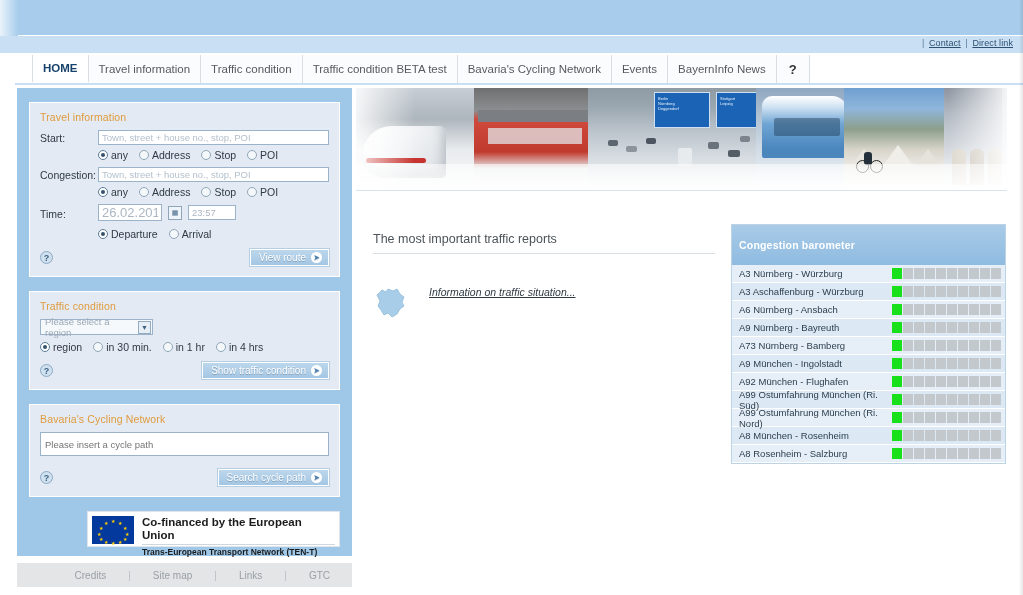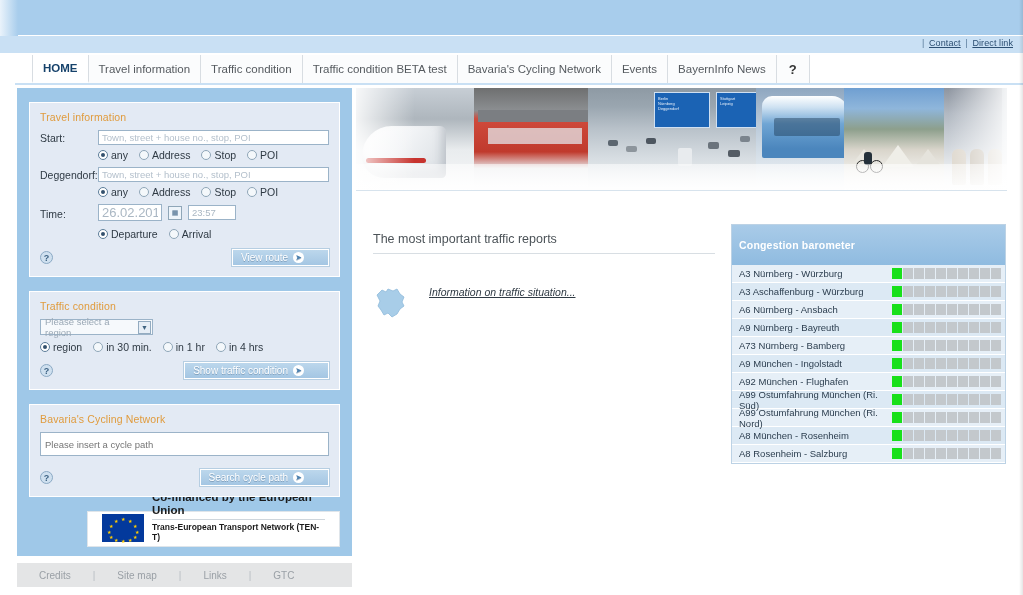--- a/index.html
+++ b/index.html
@@ -142,21 +142,21 @@
     color: #3d6283; font-size: 9px; font-weight: bold;
     display:flex; align-items:center; justify-content:center;
     cursor: pointer;
   }
   .act-btn {
     display: inline-flex; align-items: center; gap: 5px;
     background: linear-gradient(to bottom, #bcd7ec, #a4c6e3);
     border: 1px solid #ffffff;
     outline: 1px solid #b6cee2;
     color: #ffffff; font-size: 10px;
-    padding: 2px 24px 2px 8px;
+    padding: 2px 6px 2px 8px;
     cursor: pointer;
     text-shadow: 0 1px 0 rgba(90,120,150,.5);
   }
   .act-btn .arr {
     width: 11px; height: 11px; border-radius: 50%;
     background: #ffffff; color: #4a7fae;
     font-size: 8px; line-height: 11px; text-align: center;
   }
   .selectbox {
     display: flex; align-items: center; justify-content: space-between;
@@ -176,42 +176,42 @@
     width: 100%; height: 24px; border: 1px solid #9bb3c8; background:#fff;
     font-size: 9.5px; color:#9aa8b5; padding: 0 4px; margin-bottom: 4px;
     font-family: "Liberation Sans", sans-serif;
   }
 
   
   .eu-banner {
     margin: 14px 12px 0 70px;
     background: #ffffff;
     border: 1px solid #dfe5ea;
-    display: flex; align-items: flex-end;
-    padding: 4px 14px;
+    display: flex; align-items: flex-start;
+    padding: 4px 4px;
     height: 36px;
   }
   .eu-flag {
     width: 42px; height: 28px; background: #03399c;
     position: relative; flex: 0 0 42px; margin-right: 8px;
   }
   .eu-star {
     position: absolute; width: 3px; height: 3px; color: #ffcc00;
     font-size: 5px; line-height: 3px;
   }
   .eu-text-1 { font-size: 11.5px; font-weight: bold; color: #1b1b1b; line-height: 13px; }
   .eu-rule { height:1px; background:#cfd6dc; margin: 2px 0 2px 0; }
   .eu-text-2 { font-size: 8.5px; font-weight: bold; color: #1b1b1b; }
 
   
   .footer {
     position: absolute; left: 17px; top: 563px;
     width: 335px; height: 24px;
     background: #e4e5e6;
-    display: flex; align-items: center; justify-content: flex-start;
+    display: flex; align-items: center; justify-content: flex-end;
     gap: 0;
   }
   .footer a {
     color: #9aa0a6; font-size: 10px; text-decoration: none;
     padding: 0 22px; cursor: pointer;
   }
   .footer .fsep { color: #b9bec3; font-size: 10px; }
 
   
   .banner {
@@ -370,21 +370,21 @@
           <span class="rb"></span>
           <span>Stop</span>
         </label>
         <label class="opt">
           <span class="rb"></span>
           <span>POI</span>
         </label>
       </div>
 
       <div class="frow">
-        <div class="flabel">Deggendorf:</div>
+        <div class="flabel">Congestion:</div>
         <input class="tinput" type="text" placeholder="Town, street + house no., stop, POI" style="">
       </div>
       <div class="radio-row">
         <label class="opt">
           <span class="rb on"></span>
           <span>any</span>
         </label>
         <label class="opt">
           <span class="rb"></span>
           <span>Address</span>

